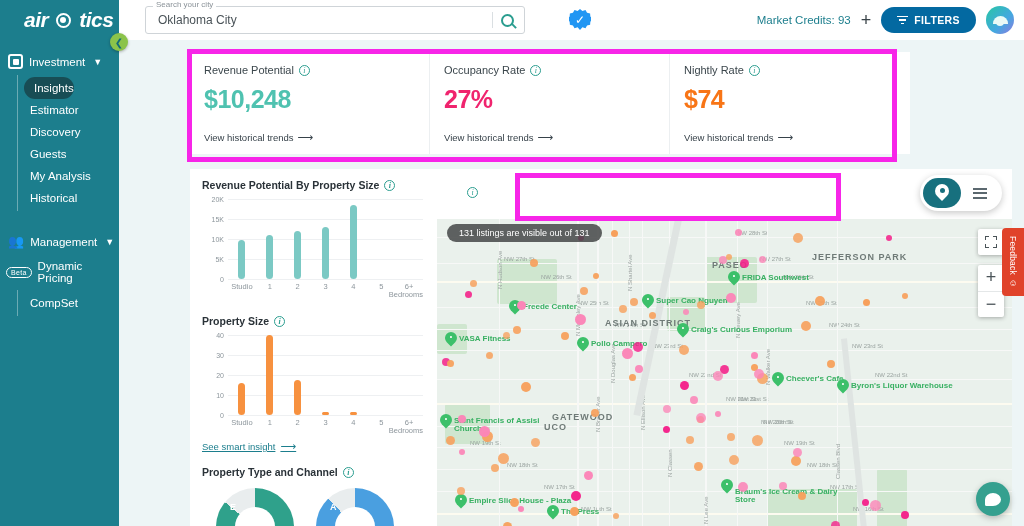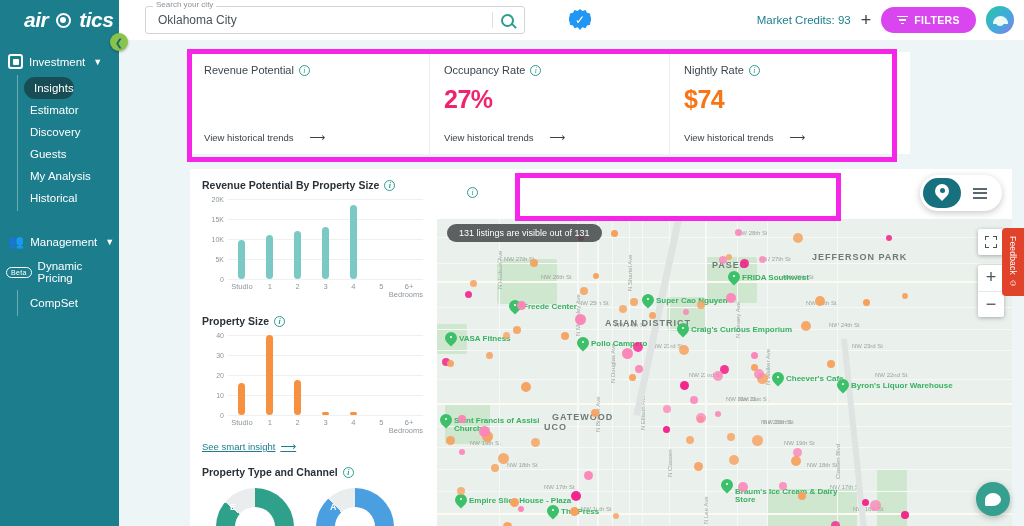--- a/index.html
+++ b/index.html
@@ -83,21 +83,21 @@
         right:-3px;bottom:-4px;transform:rotate(-45deg);}
   .verified{
     width:22px;height:22px;margin-left:12px;background:#2196f3;color:#fff;
     display:flex;align-items:center;justify-content:center;font-size:12px;cursor:pointer;
     clip-path:polygon(50% 0%,61% 9%,75% 5%,82% 17%,96% 20%,97% 34%,107% 46%,97% 58%,96% 72%,82% 75%,75% 87%,61% 83%,50% 95%,39% 83%,25% 87%,18% 75%,4% 72%,3% 58%,-7% 46%,3% 34%,4% 20%,18% 17%,25% 5%,39% 9%);
   }
   .topbar-right{ margin-left:auto; display:flex;align-items:center; padding-right:10px; gap:10px;}
   .credits{ font-size:11.5px; color:#1c7e8d; }
   .plus-btn{ font-size:18px; color:#3a4449; cursor:pointer; line-height:1; }
   .filters-btn{
-    background:#d946ef; color:#fff; border:none; border-radius:15px; height:26px;
+    background:#0369a1; color:#fff; border:none; border-radius:15px; height:26px;
     padding:0 16px; font-size:10.5px; font-weight:bold; letter-spacing:.4px;
     display:flex;align-items:center;gap:6px;cursor:pointer;
     font-family:"Liberation Sans",sans-serif;
   }
   .filt-ico{display:flex;flex-direction:column;gap:2px;align-items:center;}
   .filt-ico span{display:block;height:1.5px;background:#fff;}
   .filt-ico span:nth-child(1){width:11px;}
   .filt-ico span:nth-child(2){width:7px;}
   .filt-ico span:nth-child(3){width:3px;}
   .avatar{
@@ -121,21 +121,21 @@
   .kpi-card:last-child{border-right:none;}
   .kpi-title{ font-size:11px; color:#3b464c; display:flex;align-items:center;gap:5px;}
   .info-i{
     width:11px;height:11px;border:1px solid #2a9d8f;border-radius:50%;color:#2a9d8f;
     font-size:8px; display:inline-flex;align-items:center;justify-content:center;
     font-style:italic; font-family:"Liberation Serif",serif; cursor:pointer; flex:0 0 auto;
   }
   .kpi-value{ font-size:25px; font-weight:bold; margin-top:9px; letter-spacing:-.5px;}
   .kpi-link{
     position:absolute; bottom:11px; left:14px; font-size:9.5px; color:#37424a;
-    display:flex;align-items:center;gap:16px; cursor:pointer;
+    display:flex;align-items:center;gap:4px; cursor:pointer;
   }
   .arrow-r{font-size:11px;line-height:1;}
   .pink-box{
     position:absolute; border:5px solid #f725e8; pointer-events:none; z-index:15;
   }
 
   
   .panel{
     position:absolute; left:71px; top:129px; width:247px; bottom:0;
     background:#fff; overflow:hidden;
@@ -351,20 +351,21 @@
 </div>
 
 <div id="main">
 
   <div class="kpi-row">
     <div class="kpi-card">
       <div class="kpi-title">
         <span>Revenue Potential</span>
         <span class="info-i">i</span>
       </div>
+      <div class="kpi-value" style="color:#4fc2b0">$10,248</div>
       <div class="kpi-link">
         <span>View historical trends</span>
         <span class="arrow-r">⟶</span>
       </div>
     </div>
     <div class="kpi-card">
       <div class="kpi-title">
         <span>Occupancy Rate</span>
         <span class="info-i">i</span>
       </div>

